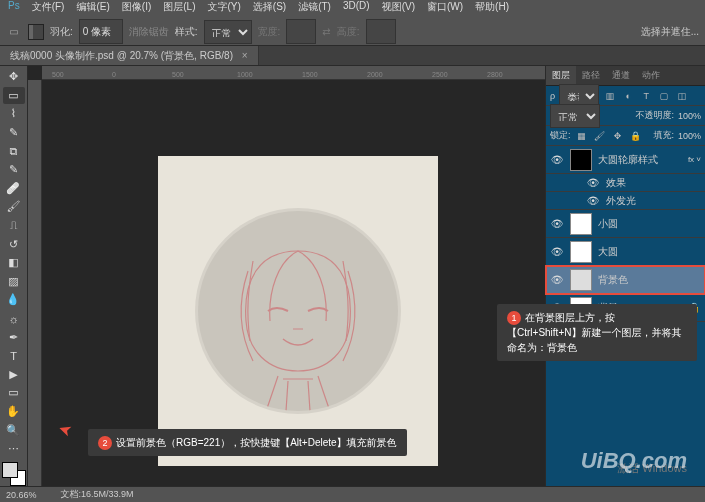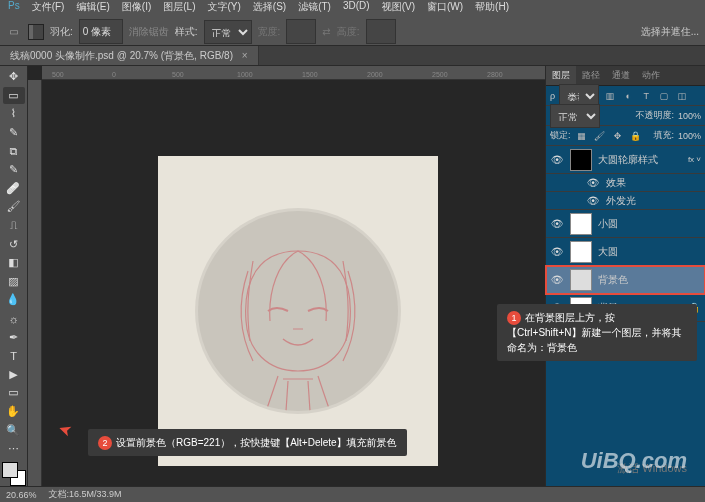--- a/index.html
+++ b/index.html
@@ -37,21 +37,21 @@
 .panel-tabs{height:20px;background:#383838;display:flex;align-items:center;border-bottom:1px solid #222}
 .panel-tabs span{padding:3px 6px;color:#999;font-size:9px}
 .panel-tabs span.active{background:#454545;color:#ddd}
 .panel-row{height:20px;display:flex;align-items:center;padding:0 4px;gap:4px;font-size:9px;color:#ccc;border-bottom:1px solid #3a3a3a}
 .layer{height:28px;display:flex;align-items:center;padding:0 4px;gap:6px;border-bottom:1px solid #3a3a3a;cursor:pointer}
 .layer.sel{background:#5a7a9a;outline:2px solid #e74c3c;outline-offset:-1px}
 .eye{width:14px;text-align:center;color:#ddd}
 .thumb{width:22px;height:22px;background:#fff;border:1px solid #888}
 .thumb.black{background:#000}
 .thumb.grey{background:#ddd}
-.statusbar{position:absolute;bottom:0;left:0;right:0;height:16px;background:#535353;border-top:1px solid #2a2a2a;display:flex;align-items:center;padding:0 6px;font-size:9px;color:#ccc;gap:12px}
+.statusbar{position:absolute;bottom:0;left:0;right:0;height:16px;background:#535353;border-top:1px solid #2a2a2a;display:flex;align-items:center;padding:0 6px;font-size:9px;color:#ccc;gap:24px}
 .watermark{position:absolute;bottom:28px;right:18px;color:rgba(255,255,255,.6);font-size:22px;font-weight:bold;font-style:italic}
 .activate{position:absolute;bottom:26px;right:18px;color:#777;font-size:11px}
 .mini{width:14px;height:14px;color:#bbb;display:flex;align-items:center;justify-content:center}
 select.opt-input{height:24px}
 </style>
 </head>
 <body>
 
 <div class="menubar">
   <span style="color:#5ac">Ps</span>

